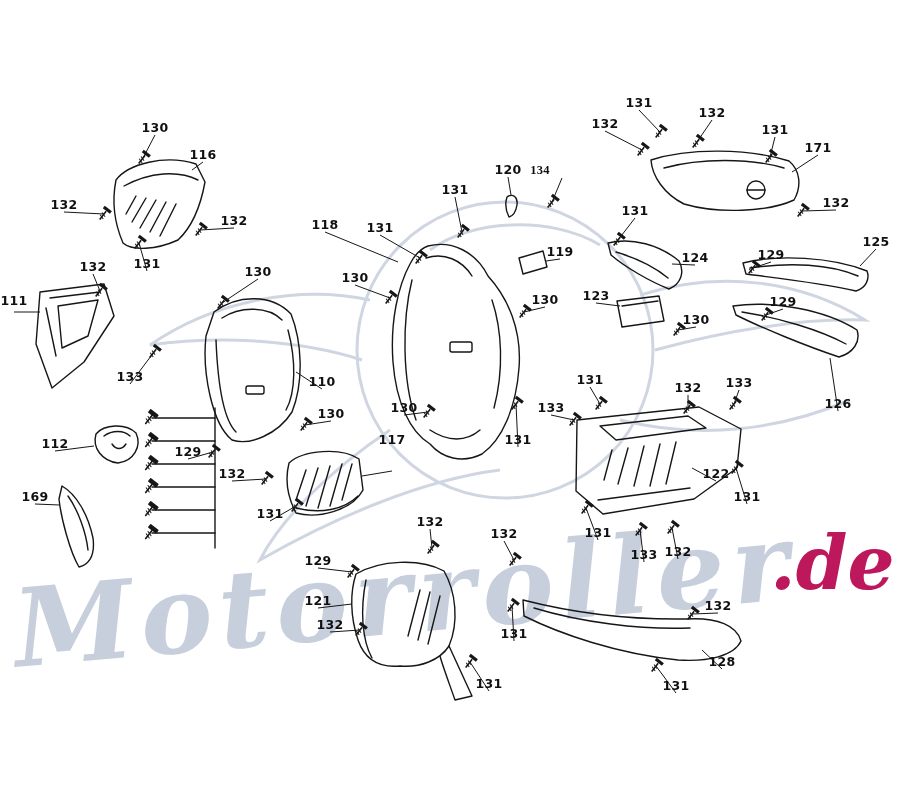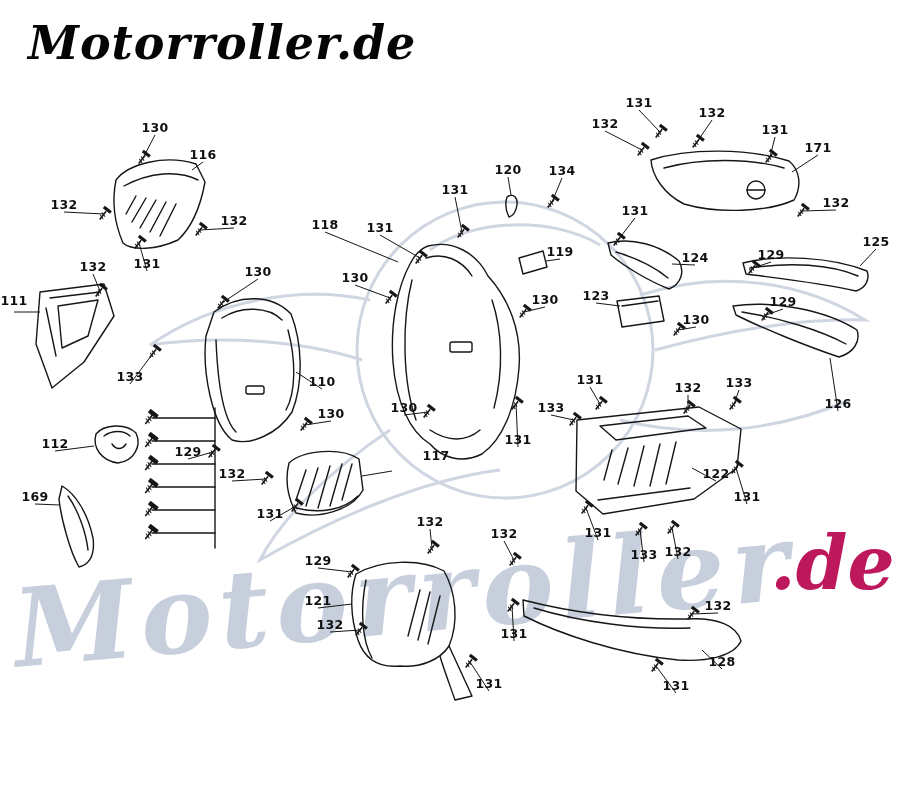--- a/index.html
+++ b/index.html
@@ -265,46 +265,45 @@
         <line x1="718" y1="613" x2="692" y2="614"></line>
         <use href="#screw" xlink:href="#screw" transform="translate(692,614) rotate(38)"></use>
         <line x1="722" y1="669" x2="702" y2="650"></line>
         <line x1="676" y1="693" x2="656" y2="666"></line>
         <use href="#screw" xlink:href="#screw" transform="translate(656,666) rotate(38)"></use>
         <line x1="489" y1="691" x2="470" y2="662"></line>
         <use href="#screw" xlink:href="#screw" transform="translate(470,662) rotate(38)"></use>
       </g>
   </svg>
 
-  <div class="logo">Motorroller.de</div>
 
   <div id="label-layer">
       <div class="callout" style="left: 155px; top: 128px;">130</div>
       <div class="callout" style="left: 203px; top: 155px;">116</div>
       <div class="callout" style="left: 64px; top: 205px;">132</div>
       <div class="callout" style="left: 234px; top: 221px;">132</div>
       <div class="callout" style="left: 147px; top: 264px;">131</div>
       <div class="callout" style="left: 93px; top: 267px;">132</div>
       <div class="callout" style="left: 14px; top: 301px;">111</div>
       <div class="callout" style="left: 258px; top: 272px;">130</div>
       <div class="callout" style="left: 130px; top: 377px;">133</div>
       <div class="callout" style="left: 322px; top: 382px;">110</div>
       <div class="callout" style="left: 55px; top: 444px;">112</div>
       <div class="callout" style="left: 188px; top: 452px;">129</div>
       <div class="callout" style="left: 35px; top: 497px;">169</div>
       <div class="callout" style="left: 331px; top: 414px;">130</div>
       <div class="callout" style="left: 232px; top: 474px;">132</div>
-      <div class="callout" style="left: 392px; top: 456px; margin-left: 44px;">117</div>
+      <div class="callout" style="left: 392px; top: 440px;">117</div>
       <div class="callout" style="left: 270px; top: 514px;">131</div>
       <div class="callout" style="left: 325px; top: 225px;">118</div>
       <div class="callout" style="left: 380px; top: 228px;">131</div>
       <div class="callout" style="left: 355px; top: 278px;">130</div>
       <div class="callout" style="left: 455px; top: 190px;">131</div>
       <div class="callout" style="left: 508px; top: 170px;">120</div>
-      <div class="callout" style="left: 562px; top: 171px;">134</div>
+      <div class="callout" style="left: 540px; top: 171px; font-family: Liberation Serif, serif;">134</div>
       <div class="callout" style="left: 560px; top: 252px; text-align: right;">119</div>
       <div class="callout" style="left: 545px; top: 300px;">130</div>
       <div class="callout" style="left: 404px; top: 408px;">130</div>
       <div class="callout" style="left: 518px; top: 440px;">131</div>
       <div class="callout" style="left: 596px; top: 296px; text-align: center;">123</div>
       <div class="callout" style="left: 695px; top: 258px;">124</div>
       <div class="callout" style="left: 635px; top: 211px;">131</div>
       <div class="callout" style="left: 696px; top: 320px;">130</div>
       <div class="callout" style="left: 605px; top: 124px;">132</div>
       <div class="callout" style="left: 639px; top: 103px;">131</div>

